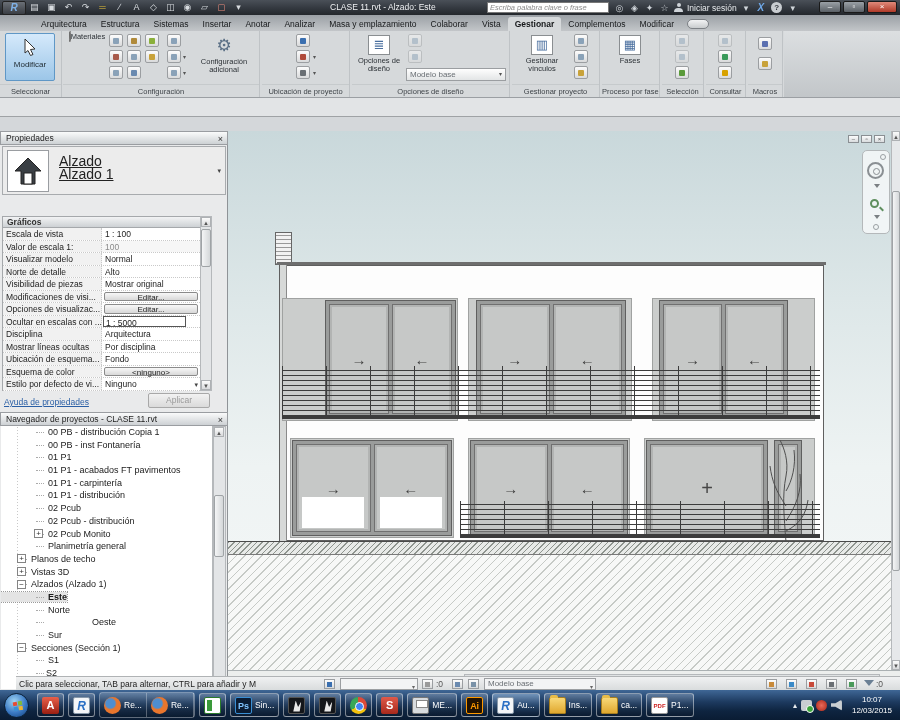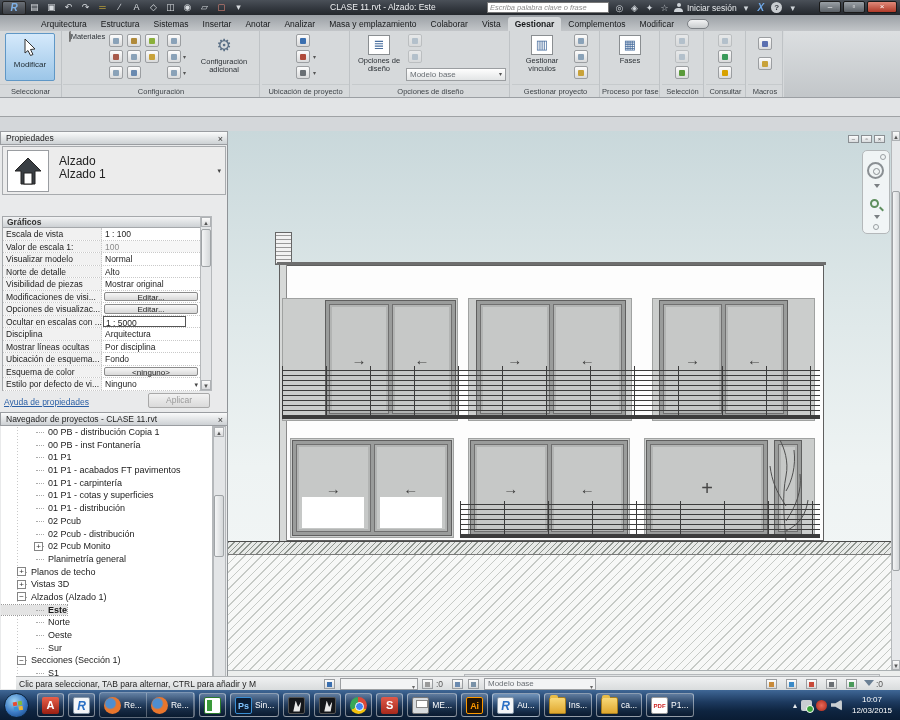--- a/index.html
+++ b/index.html
@@ -54,21 +54,21 @@
 
   
   #main{position:absolute;left:0;top:131px;width:900px;height:559px;background:#86efac;}
   #left{position:absolute;left:0;top:0;width:228px;height:559px;border-right:1px solid #8f9397;background:#e9eaeb;}
   .palhead{position:absolute;left:0;width:228px;height:14px;background:linear-gradient(#fafbfb,#cdd1d4);border:1px solid #9a9da1;font-size:8.5px;line-height:12px;padding-left:5px;color:#222;}
   .palx{position:absolute;right:4px;top:1px;font-size:9px;color:#333;}
 
   
   #typesel{position:absolute;left:2px;top:15px;width:224px;height:49px;background:#ececec;border:1px solid #a8abae;}
   #typeicon{position:absolute;left:4px;top:3px;width:42px;height:42px;background:#fff;border:1px solid #9a9da1;}
-  #typetexts{position:absolute;left:56px;top:8px;font-size:12px;color:#222;line-height:13px;}
+  #typetexts{position:absolute;left:56px;top:8px;font-size:14px;color:#222;line-height:13px;text-decoration:underline;}
   #typesel .dv{position:absolute;right:4px;top:20px;font-size:7px;color:#444;}
 
   #selrow{position:absolute;left:2px;top:66px;width:224px;height:18px;}
   #viewcombo{position:absolute;left:0;top:1px;width:146px;height:15px;background:#fff;border:1px solid #8e9194;font-size:8.5px;line-height:13px;padding-left:3px;}
   #viewcombo .dv{position:absolute;right:2px;top:4px;font-size:7px;color:#444;}
   #edittype{position:absolute;left:151px;top:0;width:73px;height:17px;font-size:8.5px;line-height:17px;}
   #edittype .eticon{display:inline-block;width:13px;height:12px;border:1px solid #8a8e91;background:linear-gradient(#fdfdfd,#dcdddf);vertical-align:-2px;margin-right:2px;}
 
   #grafhead{position:absolute;left:2px;top:85px;width:210px;height:12px;background:linear-gradient(#f2f3f4,#cdd1d4);border:1px solid #a5a8ab;font-size:8.5px;font-weight:bold;line-height:10px;padding-left:4px;color:#333;}
   #grafhead .chev{position:absolute;right:3px;top:0;font-size:8px;font-weight:normal;}
@@ -450,32 +450,31 @@
       <div class="palhead" id="browhead">
         <span>Navegador de proyectos - CLASE 11.rvt</span>
         <span class="palx">×</span>
       </div>
       <div id="tree">
           <div class="titem"><span class="dash" style="left: 35px;"></span><span class="tlabel" style="padding-left: 47px;">00 PB - distribución Copia 1</span></div>
           <div class="titem"><span class="dash" style="left: 35px;"></span><span class="tlabel" style="padding-left: 47px;">00 PB - inst Fontanería</span></div>
           <div class="titem"><span class="dash" style="left: 35px;"></span><span class="tlabel" style="padding-left: 47px;">01 P1</span></div>
           <div class="titem"><span class="dash" style="left: 35px;"></span><span class="tlabel" style="padding-left: 47px;">01 P1 - acabados FT pavimentos</span></div>
           <div class="titem"><span class="dash" style="left: 35px;"></span><span class="tlabel" style="padding-left: 47px;">01 P1 - carpintería</span></div>
-          <div class="titem"><span class="dash" style="left: 35px;"></span><span class="tlabel" style="padding-left: 47px;">01 P1 - cotas y superficies</span></div>
           <div class="titem"><span class="dash" style="left: 35px;"></span><span class="tlabel" style="padding-left: 47px;">01 P1 - distribución</span></div>
           <div class="titem"><span class="dash" style="left: 35px;"></span><span class="tlabel" style="padding-left: 47px;">02 Pcub</span></div>
           <div class="titem"><span class="dash" style="left: 35px;"></span><span class="tlabel" style="padding-left: 47px;">02 Pcub - distribución</span></div>
           <div class="titem"><span class="dash" style="left: 35px;"></span><span class="texp" style="left: 33px;">+</span><span class="tlabel" style="padding-left: 47px;">02 Pcub Monito</span></div>
           <div class="titem"><span class="dash" style="left: 35px;"></span><span class="tlabel" style="padding-left: 47px;">Planimetría general</span></div>
           <div class="titem"><span class="dash" style="left: 18px;"></span><span class="texp" style="left: 16px;">+</span><span class="tlabel" style="padding-left: 30px;">Planos de techo</span></div>
           <div class="titem"><span class="dash" style="left: 18px;"></span><span class="texp" style="left: 16px;">+</span><span class="tlabel" style="padding-left: 30px;">Vistas 3D</span></div>
           <div class="titem"><span class="dash" style="left: 18px;"></span><span class="texp" style="left: 16px;">−</span><span class="tlabel" style="padding-left: 30px;">Alzados (Alzado 1)</span></div>
           <div class="titem sel"><span class="dash" style="left: 35px;"></span><span class="tlabel" style="padding-left: 47px;">Este</span></div>
           <div class="titem"><span class="dash" style="left: 35px;"></span><span class="tlabel" style="padding-left: 47px;">Norte</span></div>
-          <div class="titem"><span class="dash" style="left: 35px;"></span><span class="tlabel" style="padding-left: 47px;">Oeste</span></div>
+          <div class="titem"><span class="dash" style="left: 35px;"></span><span class="tlabel" style="padding-left: 47px; margin-left: 44px;">Oeste</span></div>
           <div class="titem"><span class="dash" style="left: 35px;"></span><span class="tlabel" style="padding-left: 47px;">Sur</span></div>
           <div class="titem"><span class="dash" style="left: 18px;"></span><span class="texp" style="left: 16px;">−</span><span class="tlabel" style="padding-left: 30px;">Secciones (Sección  1)</span></div>
           <div class="titem"><span class="dash" style="left: 35px;"></span><span class="tlabel" style="padding-left: 47px;">S1</span></div>
           <div class="titem"><span class="dash" style="left: 35px;"></span><span class="tlabel" style="padding-left: 45px;">S2</span></div>
         </div>
       <div id="treescroll">
         <div class="sarrow" style="top:0">▲</div>
         <div class="sthumb" style="top:68px;height:62px"></div>
         <div class="sarrow" style="bottom:0">▼</div>
       </div>

